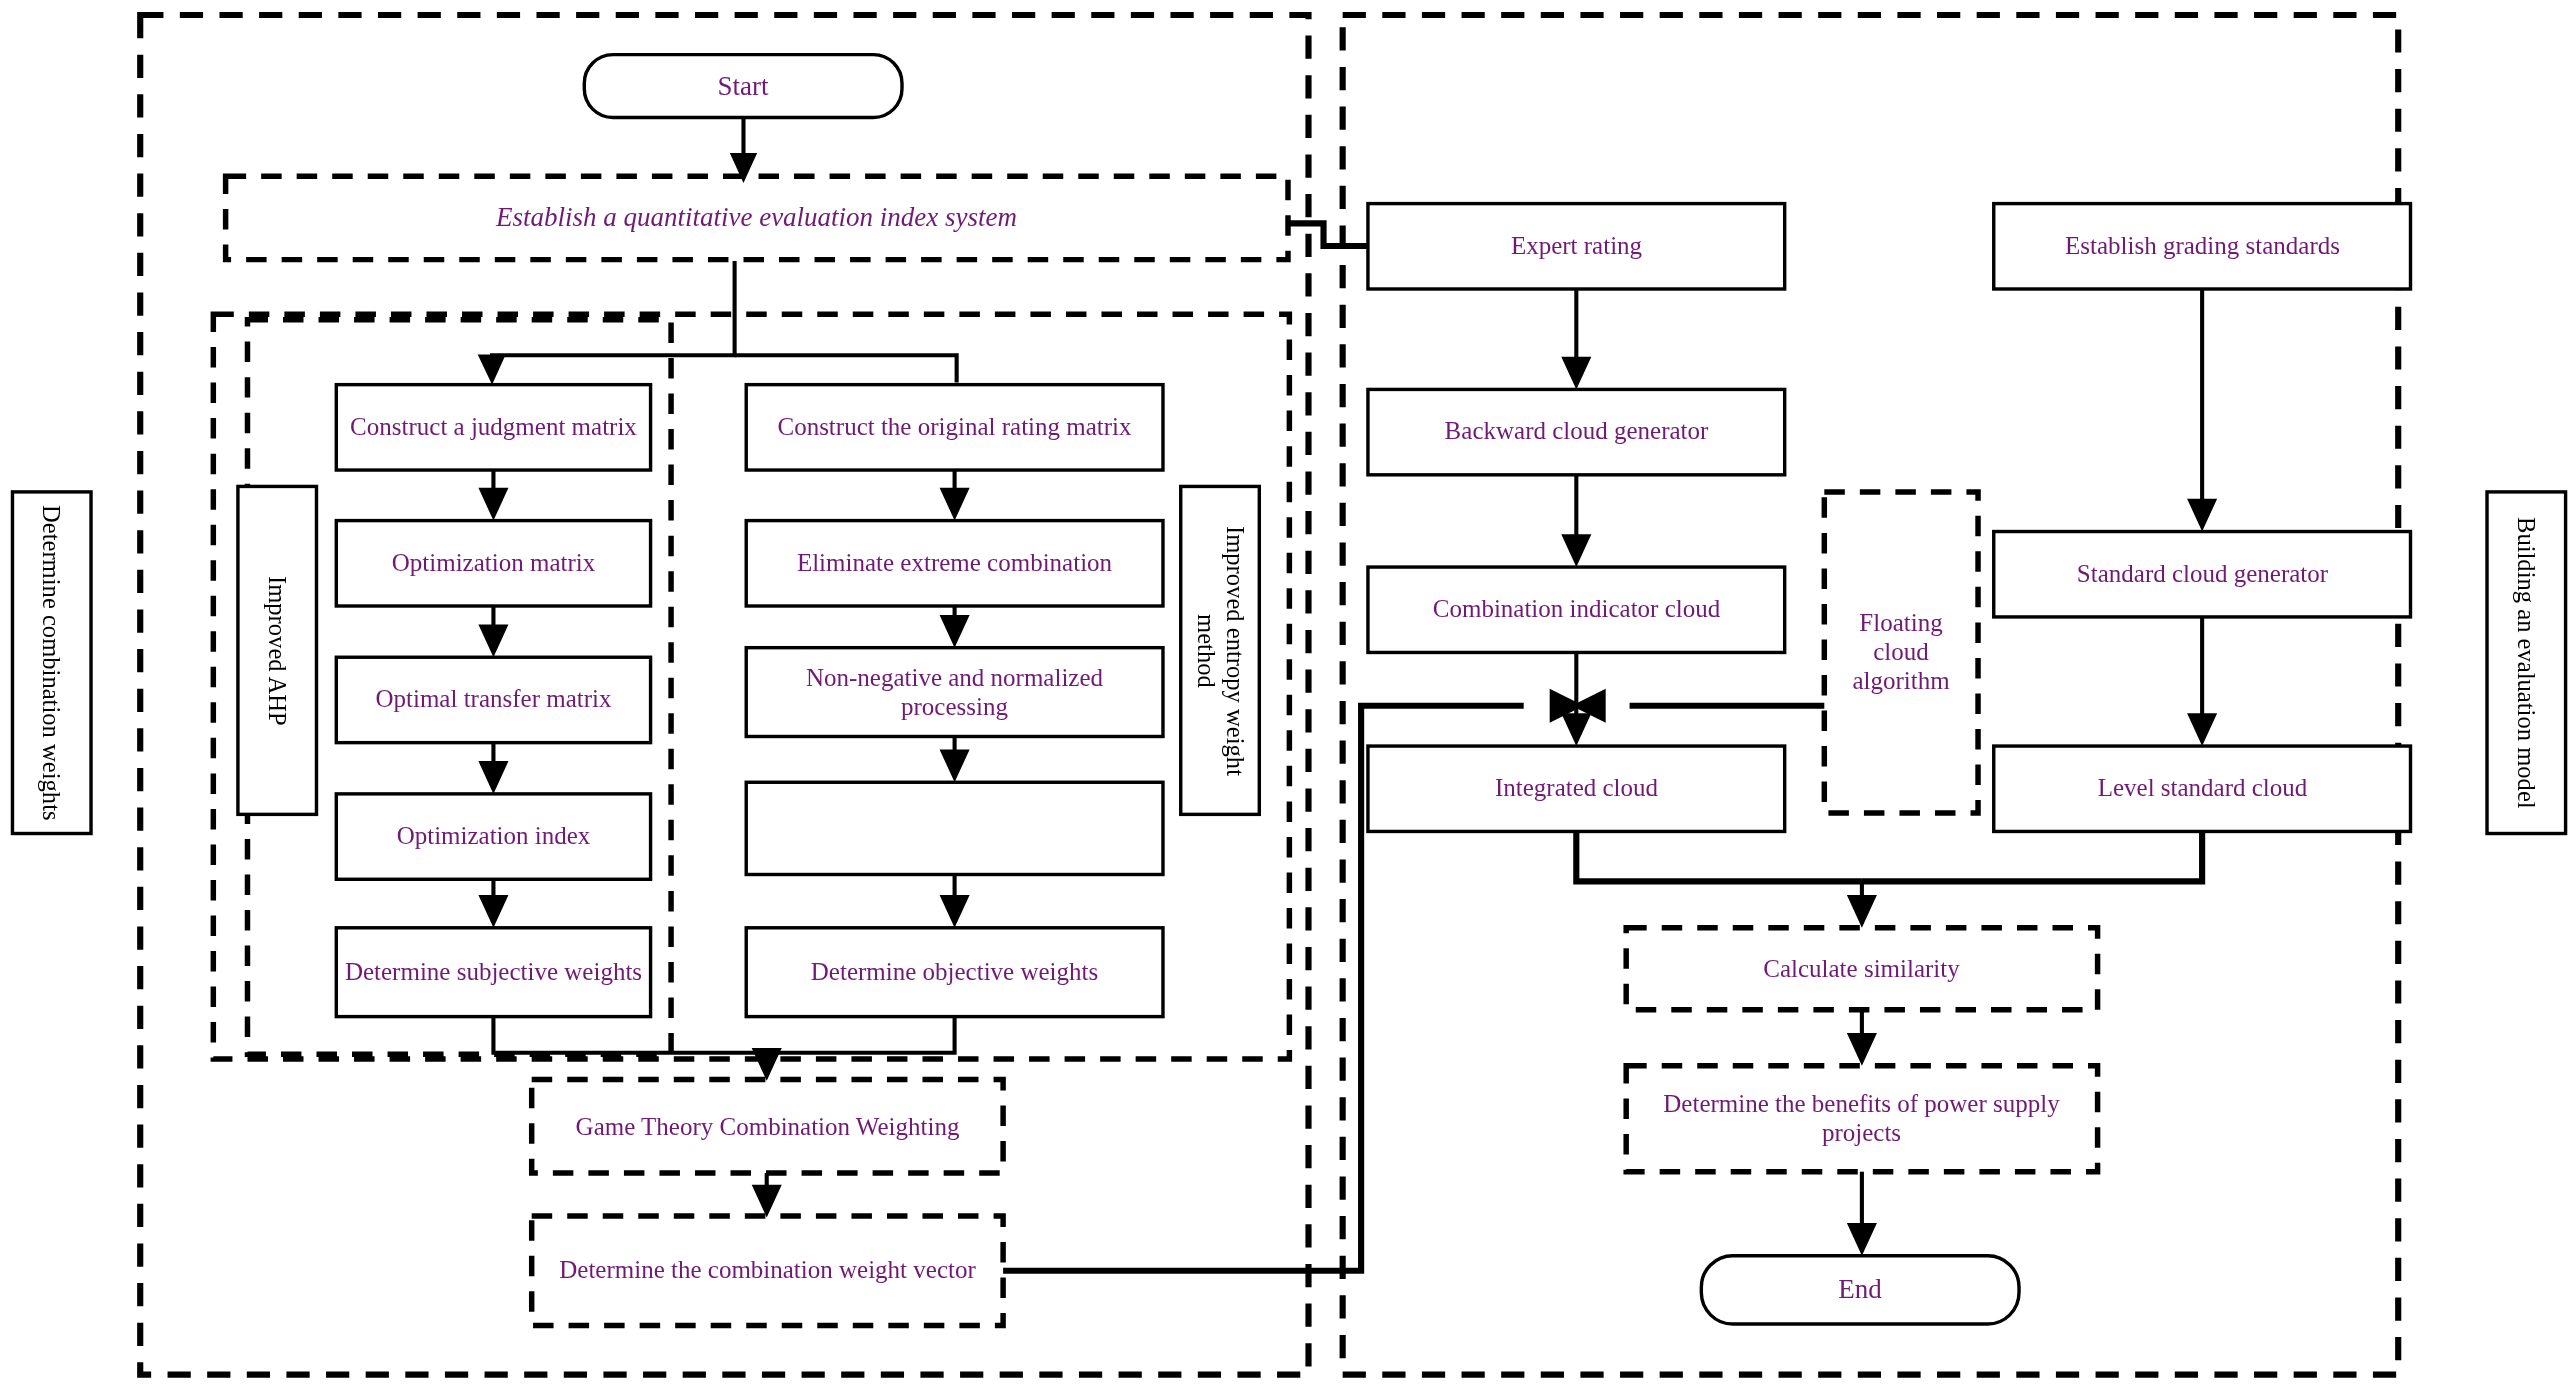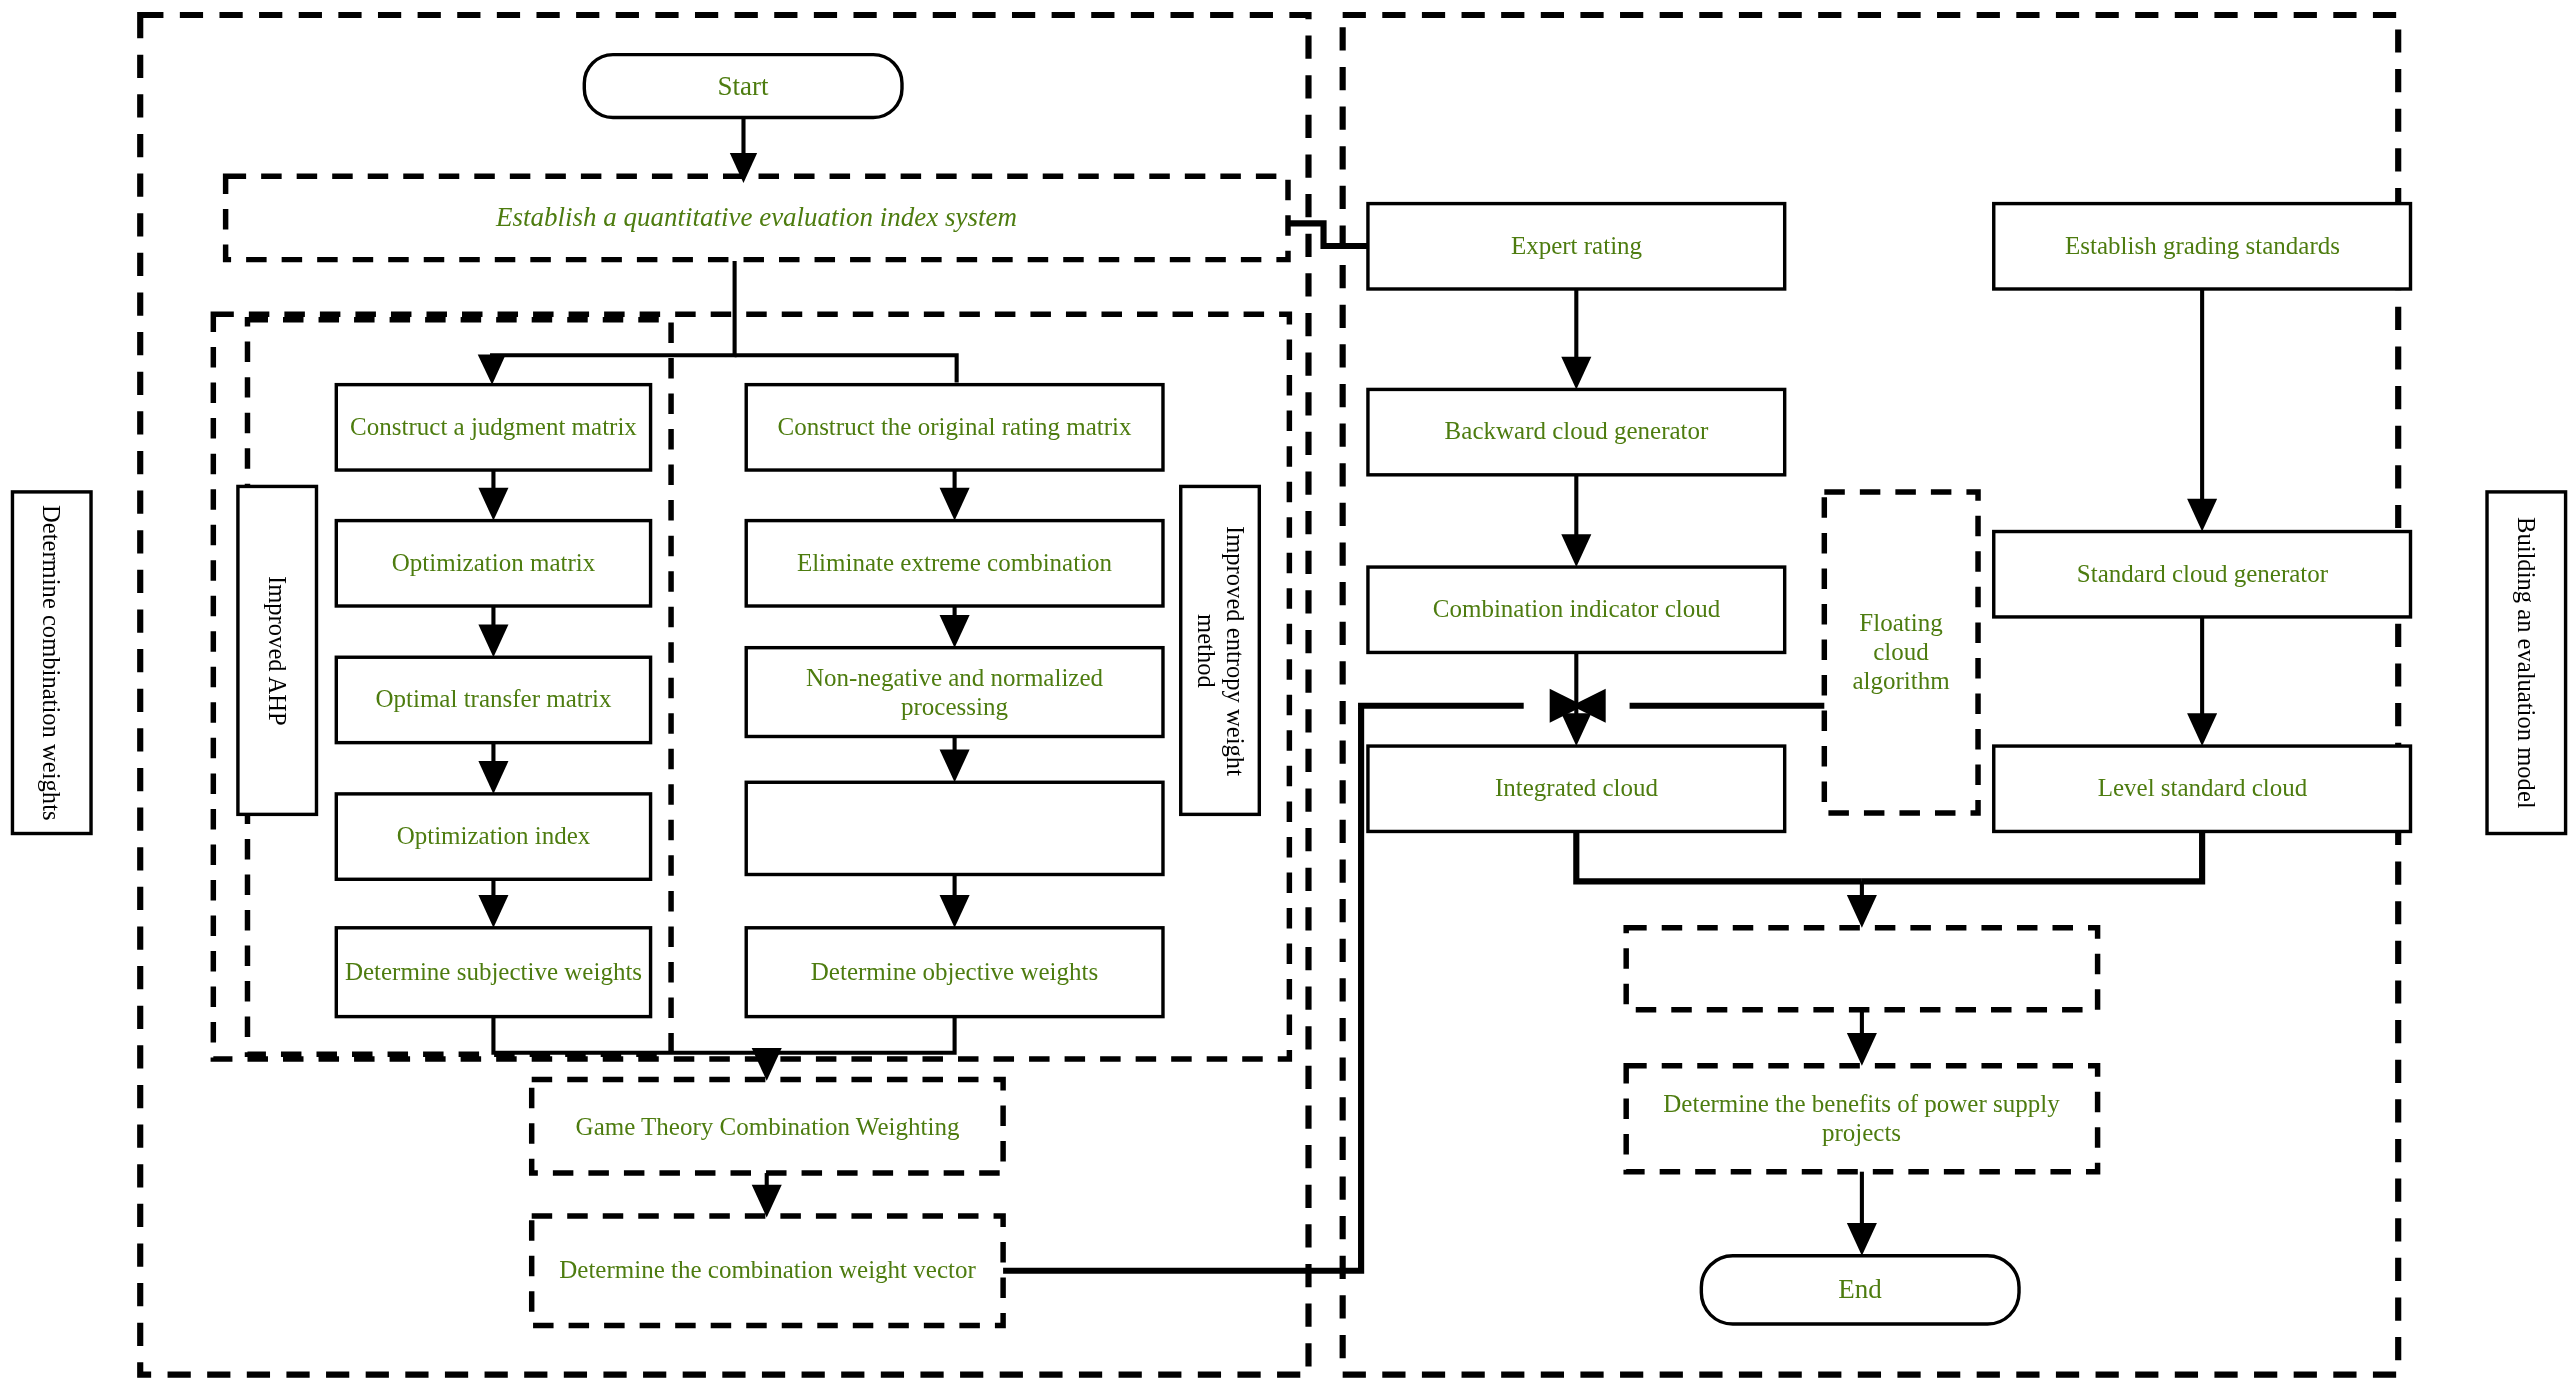--- a/index.html
+++ b/index.html
@@ -8,21 +8,21 @@
   #stage{position:relative;width:2576px;height:1391px;background:#fff;}
   svg#canvas{position:absolute;left:0;top:0;width:2576px;height:1391px;}
   .solidbox{fill:#ffffff;stroke:#000000;stroke-width:5;}
   .dashbox{fill:none;stroke:#000000;stroke-width:9;stroke-dasharray:34 24;}
   .dashbox-thin{fill:none;stroke:#000000;stroke-width:8;stroke-dasharray:30 22;}
   .term{fill:#ffffff;stroke:#000000;stroke-width:5;}
   .link{stroke:#000000;stroke-width:6;fill:none;}
   .linkthick{stroke:#000000;stroke-width:9;fill:none;}
   .ahead{fill:#000000;stroke:none;}
   .lbl{position:absolute;display:flex;align-items:center;justify-content:center;
-       text-align:center;color:#4d7c0f;line-height:1.15;
+       text-align:center;color:#701a75;line-height:1.15;
        font-family:"Liberation Serif", serif;font-size:25px;
        pointer-events:none;}
   .lbl.big{font-size:27px;}
   .vlbl{position:absolute;display:flex;align-items:center;justify-content:center;
         text-align:center;color:#000;line-height:1.18;
         font-family:"Liberation Serif", serif;font-size:24.6px;
         writing-mode:vertical-rl;}
 </style>
 </head>
 <body>
@@ -168,20 +168,21 @@
 <div class="lbl" style="left:1375px;top:389px;width:403px;height:85px;">Backward cloud generator</div>
 <div class="lbl" style="left:1375px;top:567px;width:403px;height:85px;">Combination indicator cloud</div>
 <div class="lbl" style="left:1375px;top:746px;width:403px;height:85px;">Integrated cloud</div>
 
 <div class="lbl" style="left:2001px;top:204px;width:403px;height:85px;">Establish grading standards</div>
 <div class="lbl" style="left:2001px;top:532px;width:403px;height:85px;">Standard cloud generator</div>
 <div class="lbl" style="left:2001px;top:746px;width:403px;height:85px;">Level standard cloud</div>
 
 <div class="lbl" style="left:1830px;top:492px;width:142px;height:321px;">Floating cloud algorithm</div>
 
+<div class="lbl" style="left:1634px;top:928px;width:455px;height:82px;">Calculate similarity</div>
 <div class="lbl" style="left:1641px;top:1066px;width:441px;height:106px;">Determine the benefits of power supply projects</div>
 
 <div class="vlbl" style="left:238px;top:487px;width:79px;height:328px;">Improved AHP</div>
 <div class="vlbl" style="left:1181px;top:487px;width:79px;height:328px;">Improved entropy weight method</div>
 <div class="vlbl" style="left:12.3px;top:492px;width:79px;height:342px;">Determine combination weights</div>
 <div class="vlbl" style="left:2487px;top:492px;width:79px;height:342px;">Building an evaluation model</div>
 
 </div>
 
 

